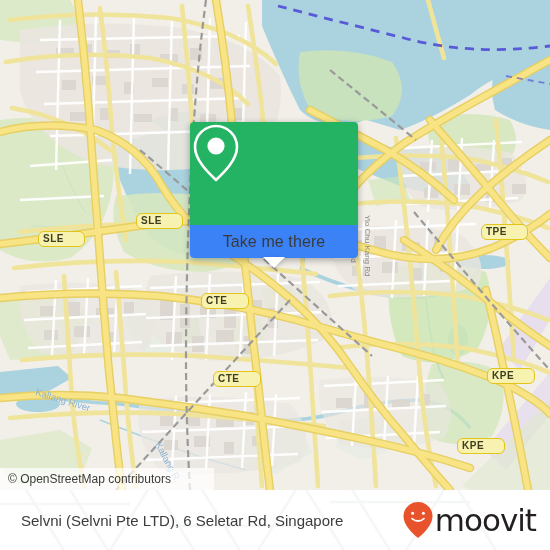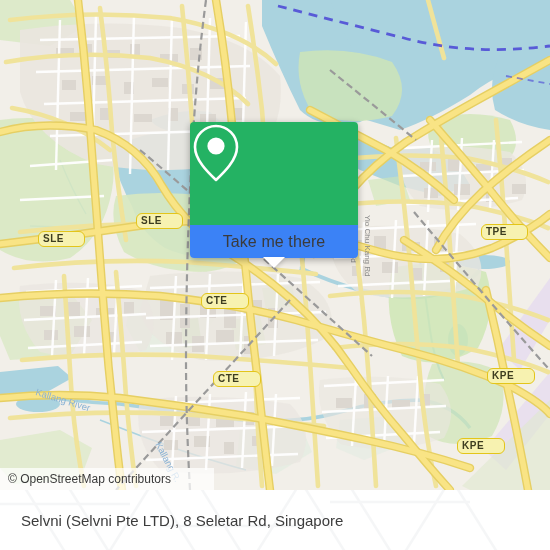--- a/index.html
+++ b/index.html
@@ -434,17 +434,26 @@
         <path d="M252,70 L302,-10"></path>
           <path d="M104,70 L154,-10"></path>
         <path d="M400,70 L450,-10"></path>
           <path d="M452,-10 L502,70"></path>
         <path d="M0,14 L130,14"></path>
           <path d="M160,36 L300,36"></path>
         <path d="M330,12 L470,12"></path>
       </g>
     </svg>
 
-    <div class="footer-addr">Selvni (Selvni Pte LTD), 8 Seletar Rd, Singapore</div>
-
+    <div class="footer-addr">Selvni (Selvni Pte LTD), 6 Seletar Rd, Singapore</div>
+
+    <div class="brand">
+      <svg width="32" height="38" viewBox="0 0 32 38">
+        <path d="M16,1 C8,1 1.5,7.4 1.5,15.3 C1.5,24.4 11,33 16,37 C21,33 30.5,24.4 30.5,15.3 C30.5,7.4 24,1 16,1 Z" fill="#e8532b"></path>
+        <circle cx="10.6" cy="12.2" r="1.5" fill="#ffffff"></circle>
+        <circle cx="21.4" cy="12.2" r="1.5" fill="#ffffff"></circle>
+        <path d="M10,17.6 Q16,22.4 22,17.6" fill="none" stroke="#ffffff" stroke-width="1.7" stroke-linecap="round"></path>
+      </svg>
+      <span class="brand-word">moovit</span>
+    </div>
   </div>
 
 </div>
 
 </body></html>

